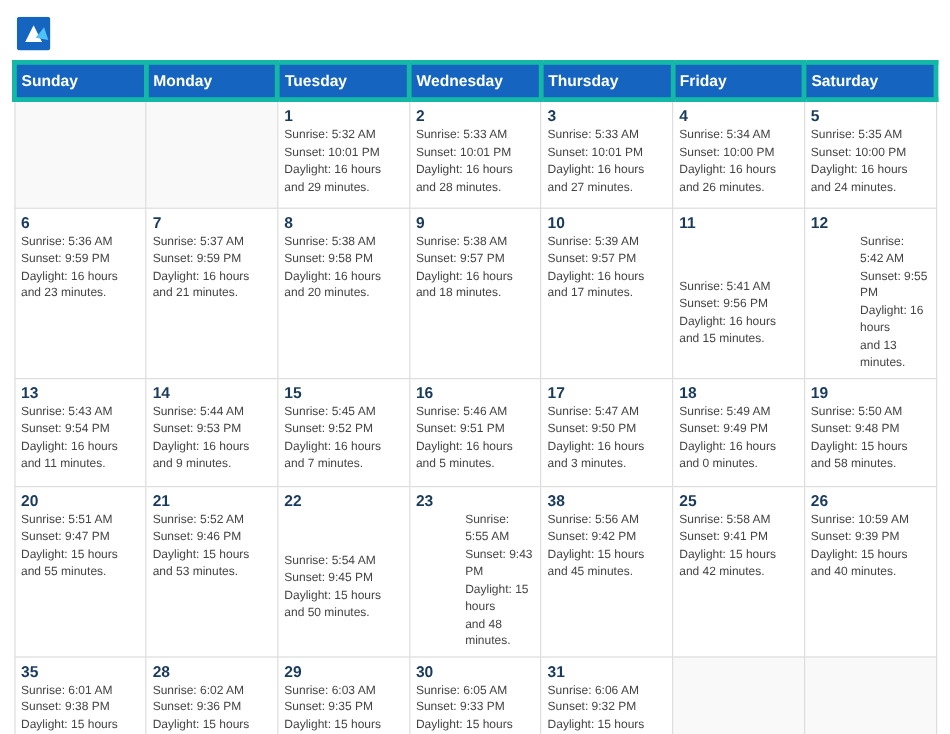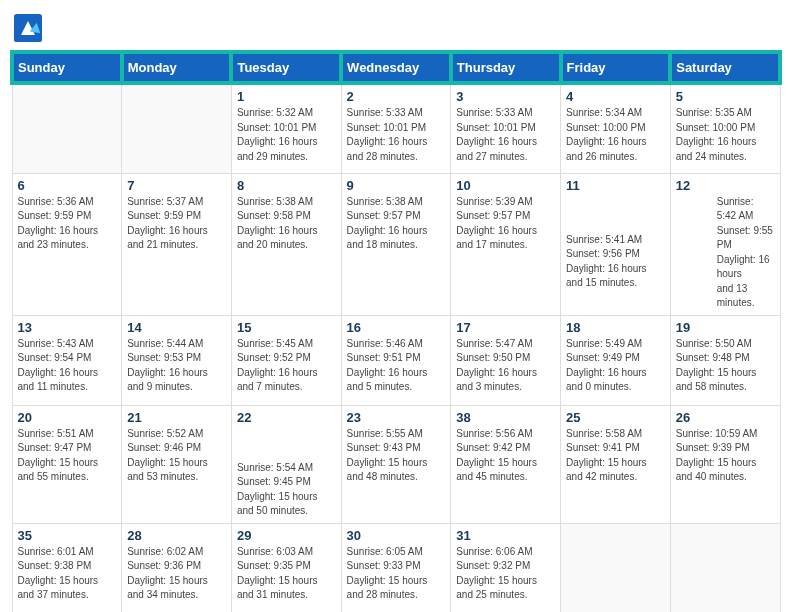--- a/index.html
+++ b/index.html
@@ -280,21 +280,21 @@
         </td>
         <td>
           <span class="day-num">22</span>
           <div class="day-info" style="white-space: pre-line; margin-top: 36px;">Sunrise: 5:54 AM
 Sunset: 9:45 PM
 Daylight: 15 hours
 and 50 minutes.</div>
         </td>
         <td>
           <span class="day-num">23</span>
-          <div class="day-info" style="white-space: pre-line;">Sunrise: 5:55 AM
+          <div class="day-info" style="white-space: pre-line; margin-left: 41px;">Sunrise: 5:55 AM
 Sunset: 9:43 PM
 Daylight: 15 hours
 and 48 minutes.</div>
         </td>
         <td>
           <span class="day-num">38</span>
           <div class="day-info" style="white-space: pre-line;">Sunrise: 5:56 AM
 Sunset: 9:42 PM
 Daylight: 15 hours
 and 45 minutes.</div>

